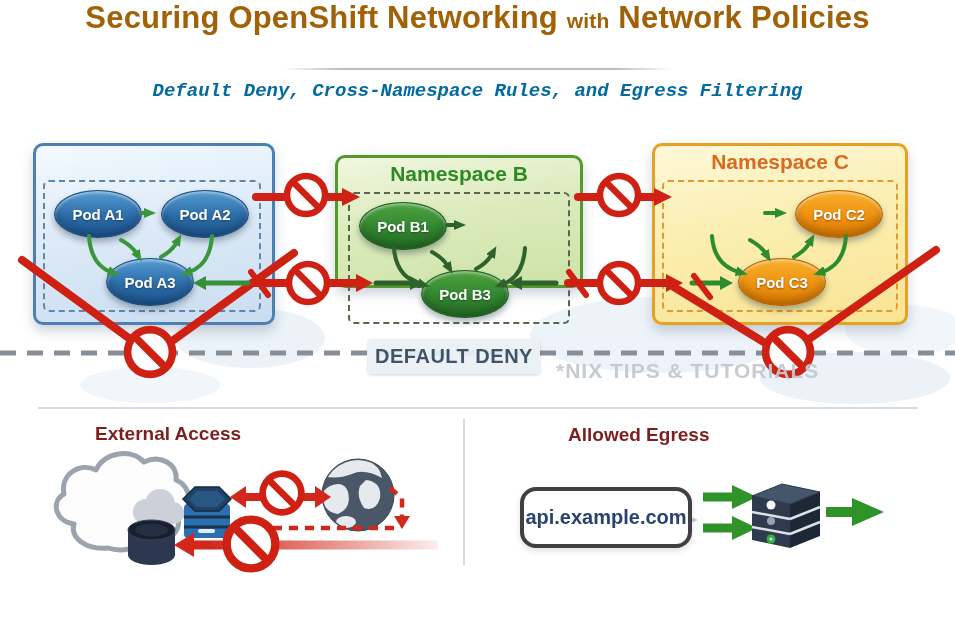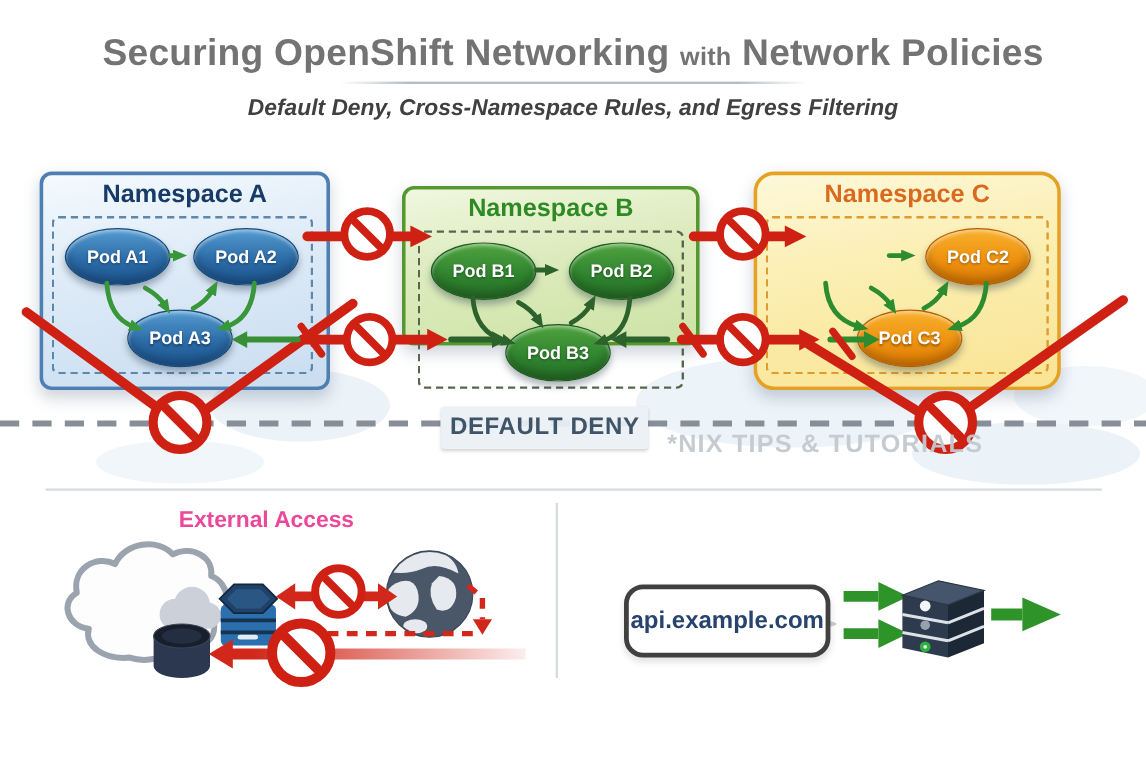--- a/index.html
+++ b/index.html
@@ -2,35 +2,35 @@
 <html><head>
 <meta charset="utf-8">
 <style>
   html,body{margin:0;padding:0;background:#ffffff;}
   .stage{position:relative;width:955px;height:636px;background:#ffffff;overflow:hidden;
          font-family:"Liberation Sans","DejaVu Sans",sans-serif;}
   .abs{position:absolute;}
 
   
   .hdr{position:absolute;left:0;top:0;width:955px;text-align:center;z-index:4;}
-  .title{margin-top:26px;font-weight:bold;color:#737373;font-size:31px;letter-spacing:.2px;}
+  .title{font-weight:bold;color:#a16207;font-size:31px;letter-spacing:.2px;}
   .title .small{font-size:21px;font-weight:bold;}
   .title-rule{position:absolute;left:283px;top:68px;width:390px;height:2px;
       background:linear-gradient(90deg,rgba(170,176,186,0),#b6bcc6 15%,#b6bcc6 85%,rgba(170,176,186,0));}
-  .subtitle{margin-top:14px;font-style:italic;font-weight:bold;color:#404040;font-size:19px;}
+  .subtitle{margin-top:14px;font-style:italic;font-weight:bold;color:#0369a1;font-size:19px;font-family:Liberation Mono, monospace;}
 
   
   .ns{position:absolute;box-sizing:border-box;border:3px solid;border-radius:10px;z-index:10;
       box-shadow:0 6px 12px rgba(60,80,110,.25);}
   .ns-a{left:33px;top:143px;width:242px;height:182px;border-color:#4d7fb3;
         background:linear-gradient(170deg,#f4fafe 0%,#ddeaf7 45%,#c9ddf0 100%);}
   .ns-b{left:335px;top:155px;width:248px;height:133px;border-color:#579а2e;border-color:#55982e;
         background:linear-gradient(170deg,#f0f7df 0%,#dcebbd 45%,#cde3a6 100%);}
-  .ns-c{left:628px;top:143px;width:256px;height:182px;border-color:#e4a124;
-        background:linear-gradient(170deg,#fdf8d9 0%,#fbeeb0 45%,#f9e494 100%);border-radius:17px;}
+  .ns-c{left:652px;top:143px;width:256px;height:182px;border-color:#e4a124;
+        background:linear-gradient(170deg,#fdf8d9 0%,#fbeeb0 45%,#f9e494 100%);}
   .ns-title{text-align:center;font-weight:bold;font-size:21px;padding-top:4px;}
   .ns-a .ns-title{color:#173a66}
   .ns-b .ns-title{color:#2e8b24}
   .ns-c .ns-title{color:#d96a1f}
   .ns-dash{position:absolute;border:2px dashed;border-radius:6px;}
   .ns-a .ns-dash{left:7px;top:34px;width:214px;height:128px;border-color:#5f87ab;}
   .ns-b .ns-dash{left:10px;top:34px;width:218px;height:128px;border-color:#58664e;}
   .ns-c .ns-dash{left:7px;top:34px;width:232px;height:128px;border-color:#e09b2e;}
 
   .pod{position:absolute;width:86px;height:46px;border-radius:50%;display:flex;align-items:center;
@@ -47,21 +47,21 @@
       background:rgba(235,240,245,.93);border-radius:3px;box-shadow:0 1px 3px rgba(0,0,0,.18);
       color:#3f5468;font-weight:bold;font-size:20px;letter-spacing:.5px;text-align:center;line-height:35px;}
   .wm-brand{position:absolute;left:332px;top:258px;z-index:18;font-size:102px;font-weight:bold;
       color:#8fb6d6;opacity:.38;letter-spacing:0;pointer-events:none;white-space:nowrap;}
   .wm-tag{position:absolute;left:556px;top:359px;z-index:18;font-size:21px;font-weight:bold;
       color:#c3c9d0;opacity:.95;letter-spacing:1px;pointer-events:none;white-space:nowrap;}
 
   
   .rule-h{position:absolute;left:38px;top:407px;width:880px;height:2px;background:#d8dbe0;z-index:5;}
   .rule-v{position:absolute;left:463px;top:419px;width:2px;height:146px;background:#d8dbe0;z-index:5;}
-  .sec-title{position:absolute;z-index:6;font-weight:bold;font-size:19px;color:#ec4899;text-align:right;width:200px;}
+  .sec-title{position:absolute;z-index:6;font-weight:bold;font-size:19px;color:#7f1d1d;text-align:left;width:200px;}
   .sec-title.left{left:95px;top:423px;}
   .sec-title.right{left:568px;top:424px;}
   .bubble{position:absolute;left:520px;top:487px;width:164px;height:53px;z-index:7;background:#ffffff;
       border:4px solid #404040;border-radius:16px;display:flex;align-items:center;justify-content:center;
       box-shadow:0 3px 6px rgba(0,0,0,.12);color:#27436e;font-weight:bold;font-size:20px;}
   svg{display:block;}
 </style>
 </head>
 <body>
 
@@ -81,21 +81,20 @@
       <span class="small">with</span>
       <span>Network Policies</span>
     </div>
   </div>
   <div class="title-rule abs" style="z-index:4"></div>
   <div class="abs" style="left:0;top:80px;width:955px;text-align:center;z-index:4">
     <span class="subtitle">Default Deny, Cross-Namespace Rules, and Egress Filtering</span>
   </div>
 
   <section class="ns ns-a">
-    <div class="ns-title">Namespace A</div>
     <div class="ns-dash"></div>
     <div class="pod pod-a" style="left:18px;top:44px">Pod A1</div>
     <div class="pod pod-a" style="left:125px;top:44px">Pod A2</div>
     <div class="pod pod-a" style="left:70px;top:112px">Pod A3</div>
     <svg class="wires" width="242" height="182" viewBox="0 0 242 182">
       <defs>
           <marker id="arwA" orient="auto" markerUnits="userSpaceOnUse" markerWidth="14" markerHeight="12" refX="3" refY="5">
         <path d="M0,0 L12,5 L0,10 z" fill="#38963b"></path>
           </marker>
         </defs>
@@ -106,21 +105,20 @@
         <path d="M88,97 Q99,103 104,111" marker-end="url(#arwA)"></path>
         <path d="M128,114 Q139,108 144,99" marker-end="url(#arwA)"></path>
       </g>
     </svg>
   </section>
 
   <section class="ns ns-b">
     <div class="ns-title">Namespace B</div>
     <div class="ns-dash"></div>
     <div class="pod pod-b" style="left:21px;top:44px">Pod B1</div>
-    <div class="pod pod-b" style="left:136px;top:44px">Pod B2</div>
     <div class="pod pod-b" style="left:83px;top:112px">Pod B3</div>
     <svg class="wires" width="248" height="182" viewBox="0 0 248 182">
       <defs>
           <marker id="arwB" orient="auto" markerUnits="userSpaceOnUse" markerWidth="14" markerHeight="12" refX="3" refY="5">
         <path d="M0,0 L12,5 L0,10 z" fill="#2d622d"></path>
           </marker>
         </defs>
       <g stroke="#2d622d" stroke-width="4" fill="none" stroke-linecap="round">
         <path d="M112,70 H122" marker-end="url(#arwB)"></path>
         <path d="M59,93 Q61,122 86,129" marker-end="url(#arwB)"></path>
@@ -207,20 +205,21 @@
     <use href="#ban" transform="translate(788,352) scale(1.18)"></use>
   </svg>
 
   <div class="deny-chip">DEFAULT DENY</div>
 
   <div class="wm-tag">*NIX TIPS &amp; TUTORIALS</div>
 
   <div class="rule-h"></div>
   <div class="rule-v"></div>
   <div class="sec-title left">External Access</div>
+  <div class="sec-title right">Allowed Egress</div>
 
   <svg class="abs" style="left:0;top:420px;z-index:6;pointer-events:none" width="955" height="216" viewBox="0 0 955 216">
     <defs>
       <g id="ban2">
         <circle r="19" fill="#ffffff" stroke="#ce2114" stroke-width="6.5"></circle>
         <line x1="-10.5" y1="-10.5" x2="10.5" y2="10.5" stroke="#ce2114" stroke-width="6.5" stroke-linecap="round"></line>
       </g>
       <linearGradient id="fadeRed" gradientUnits="userSpaceOnUse" x1="210" y1="0" x2="445" y2="0">
         <stop offset="0" stop-color="#d1281b"></stop>
           <stop offset="1" stop-color="#d1281b" stop-opacity="0.05"></stop>

